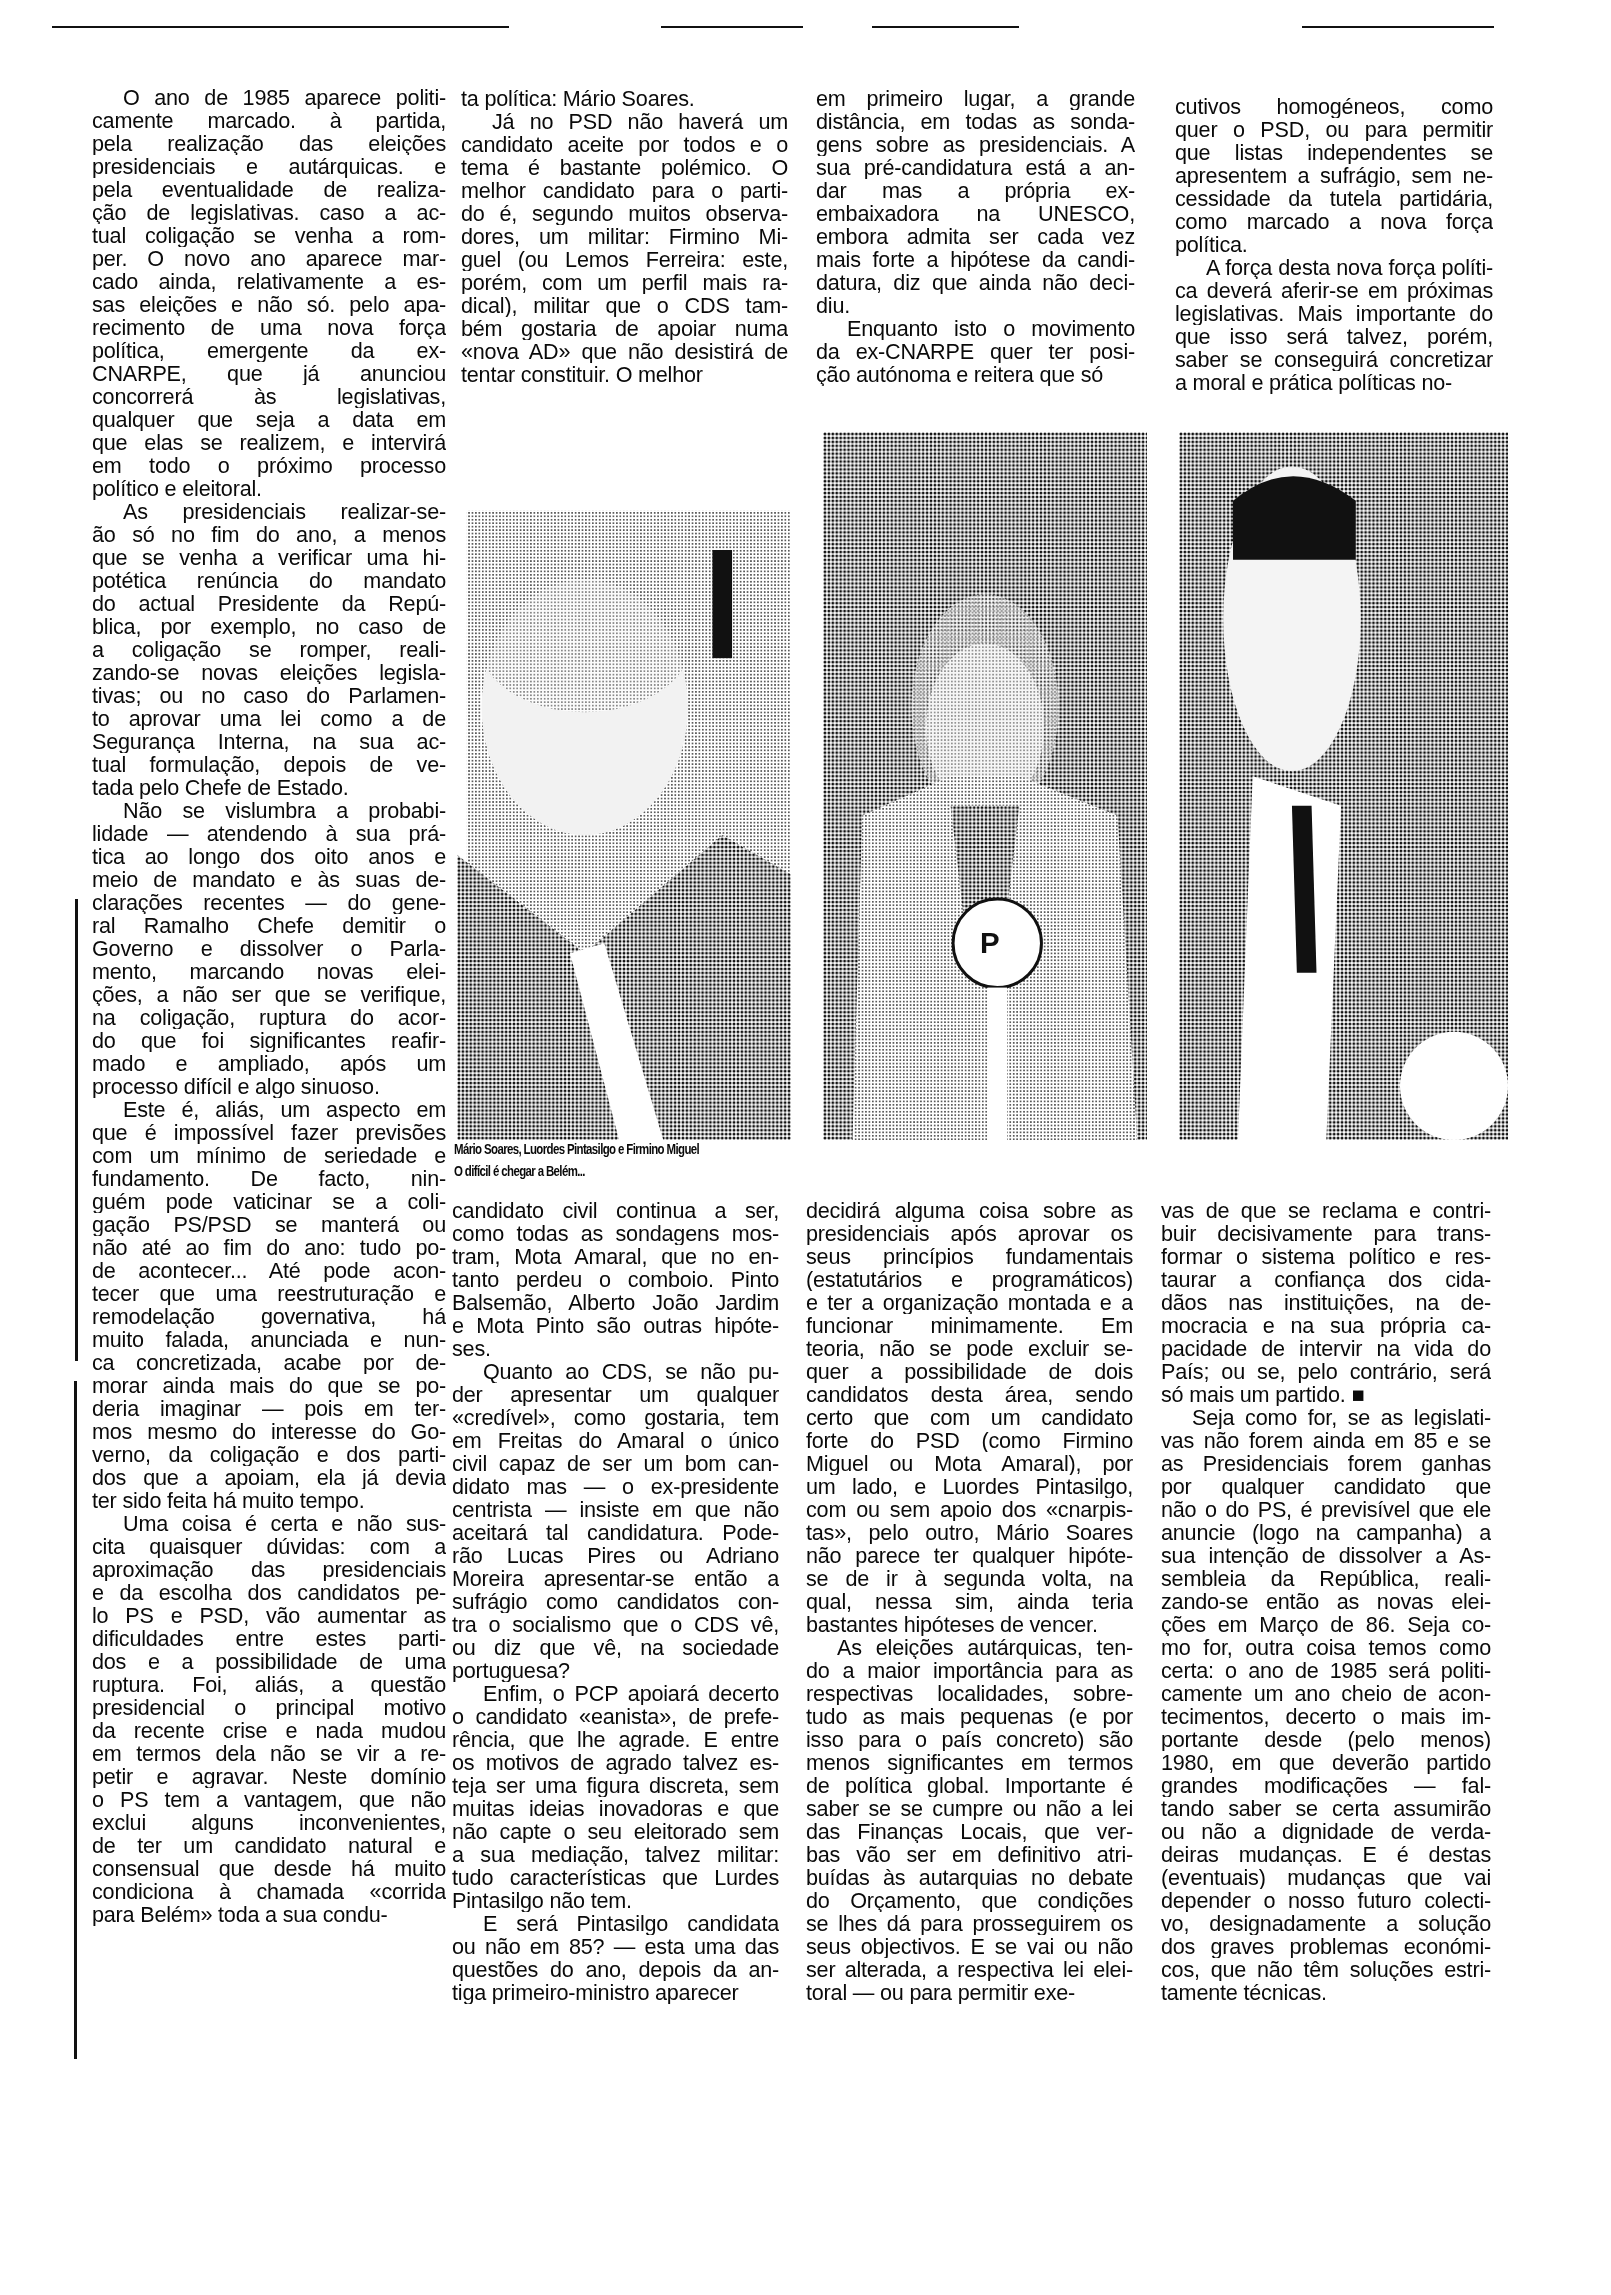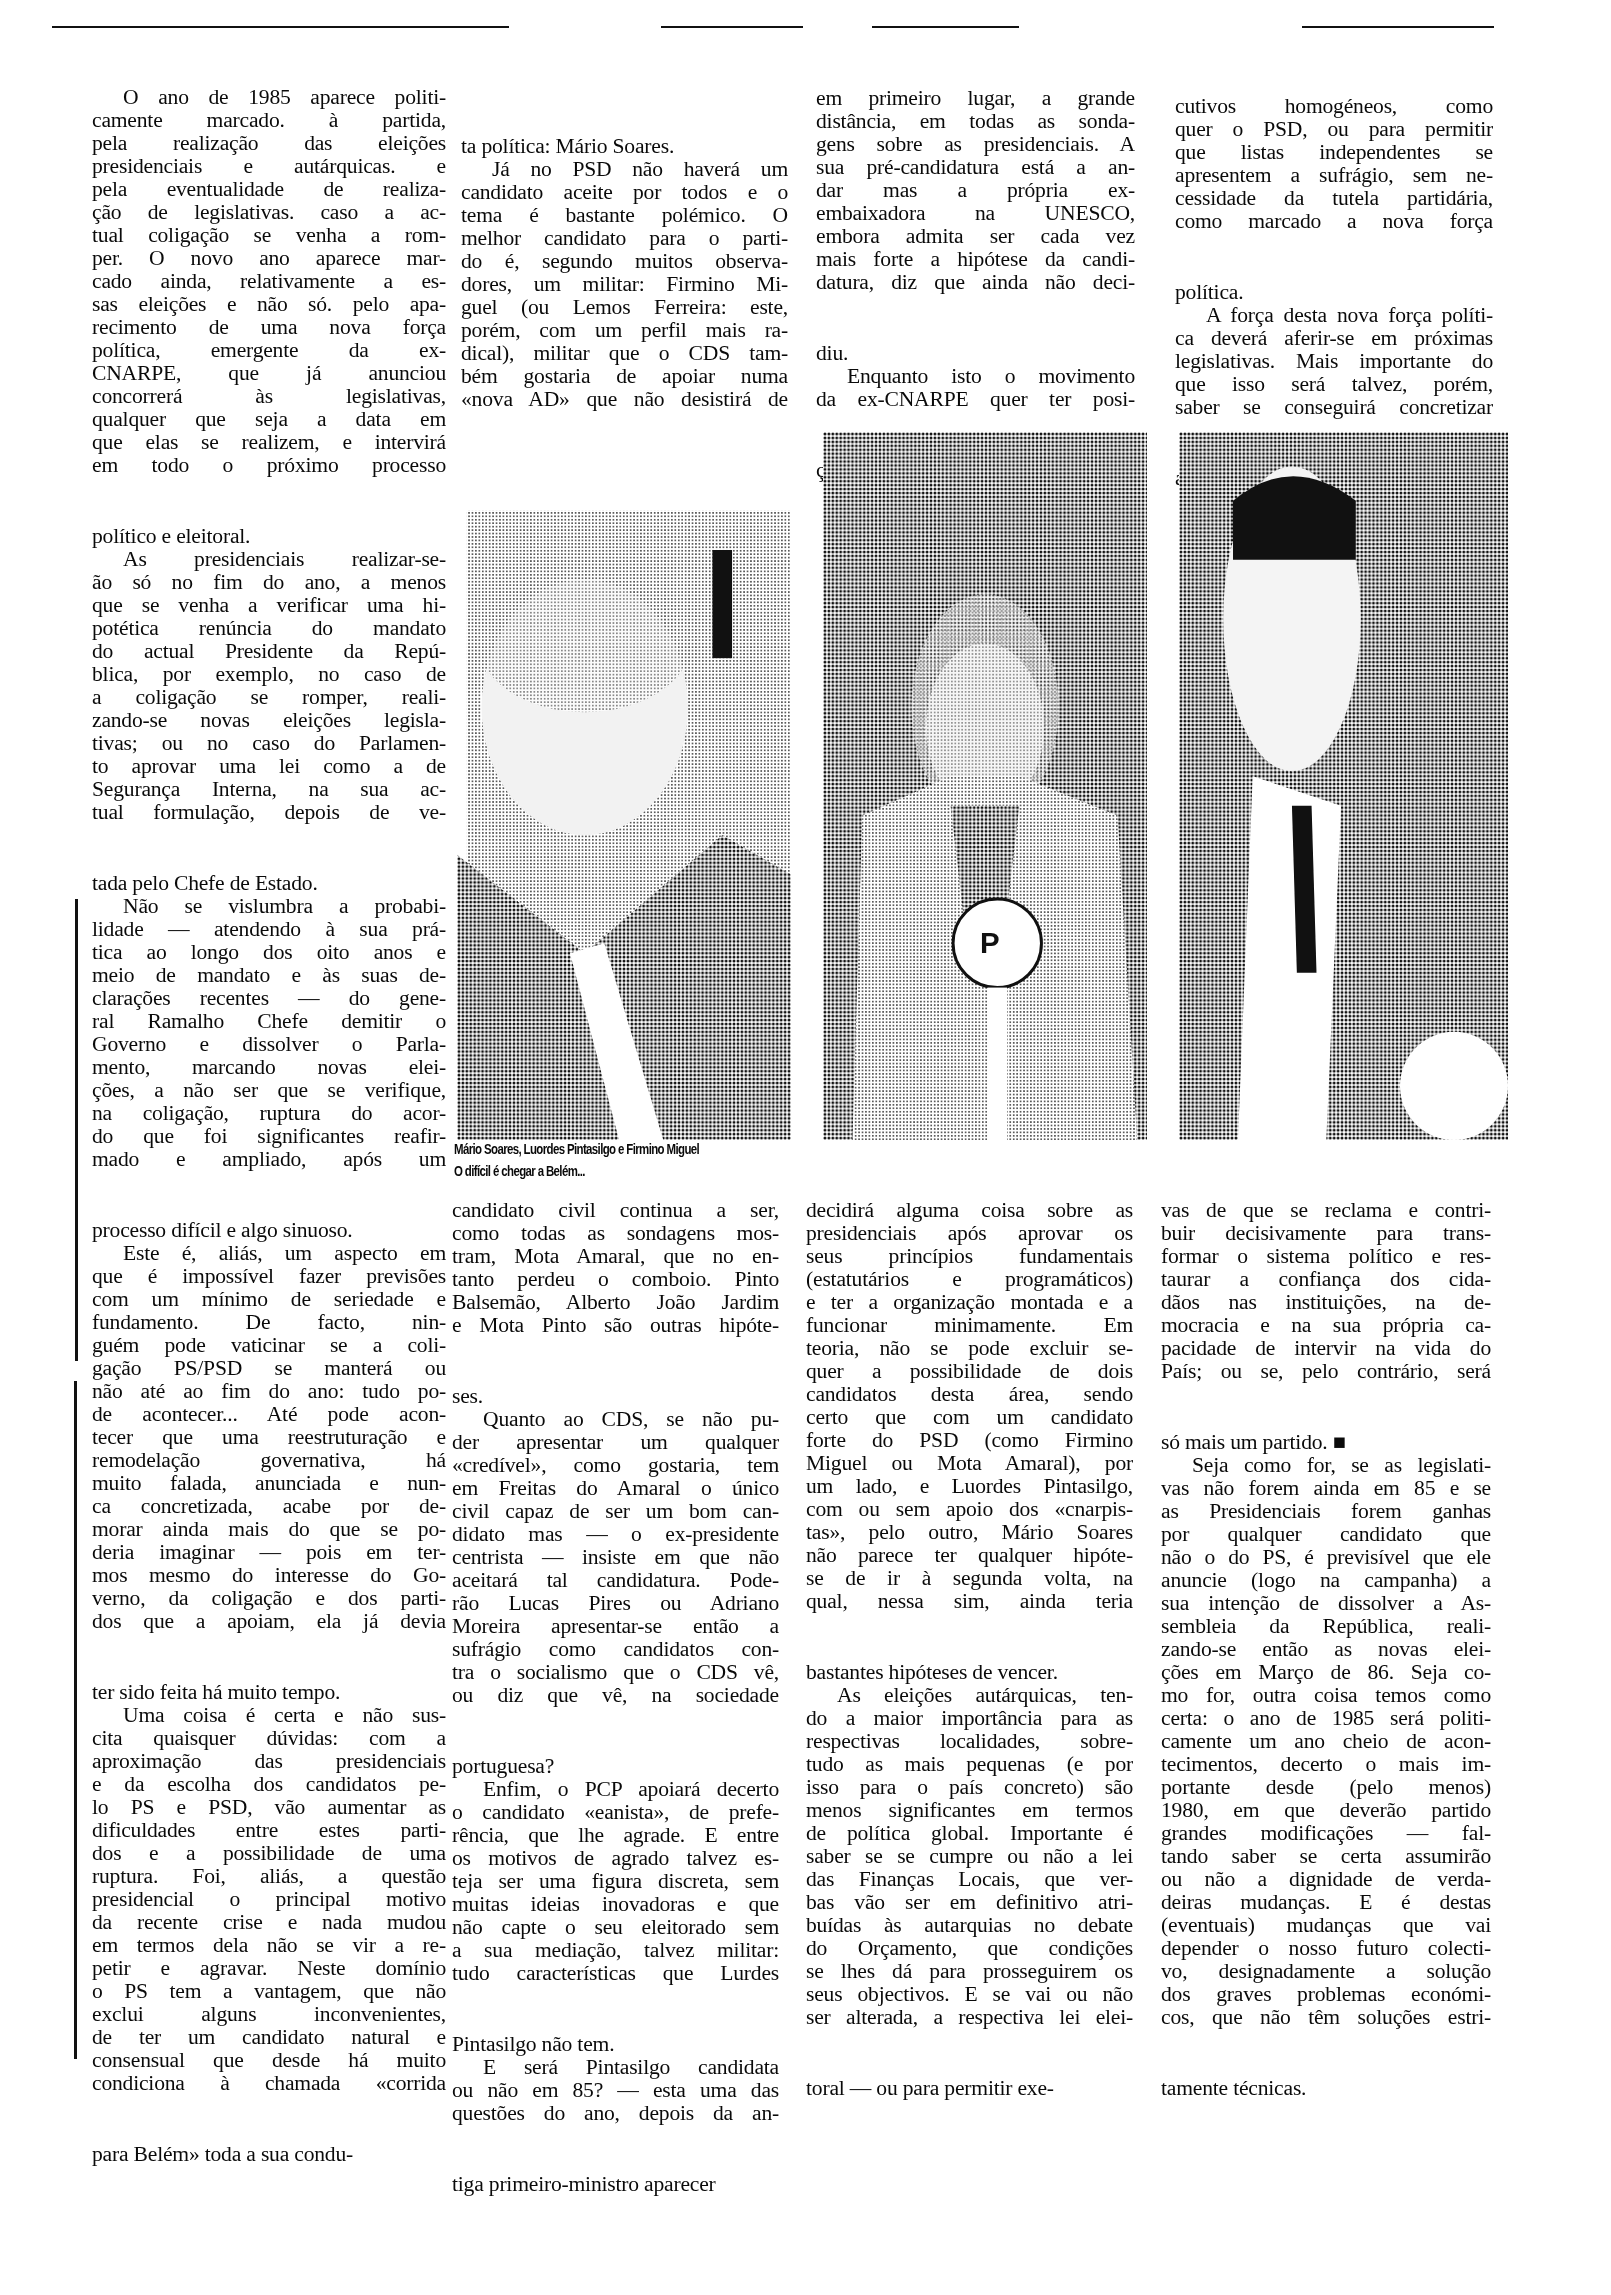--- a/index.html
+++ b/index.html
@@ -1,30 +1,30 @@
 <!DOCTYPE html>
 <html style="font-size:7.9px"><head>
 <meta charset="utf-8">
 <style>
   html, body { margin: 0; padding: 0; background: #ffffff; }
   body { width: 1612px; height: 2295px; position: relative; overflow: hidden; color: #0a0a0a; }
   .page { position: absolute; inset: 0; background: #fff; }
   .topline { position: absolute; top: 25.5px; height: 2.5px; background: #111; }
   .col {
     position: absolute;
-    font-family: Liberation Serif, serif;
+    font-family: Liberation Sans, sans-serif;
     font-size: 21.6px;
     line-height: 23px;
     text-align: justify;
     hyphens: manual;
     letter-spacing: -0.2px;
   }
   .col p { margin: 0; text-indent: 0; }
   .line { display: block; text-align: justify; text-align-last: justify; white-space: nowrap; overflow: hidden; }
-  .line.last { text-align-last: left; margin-top: 48px; }
+  .line.last { text-align-last: left; }
   .photos { position: absolute; left: 457px; top: 432px; width: 1051px; height: 708px; }
   .photo { position: absolute; top: 0; height: 708px; overflow: hidden; }
   .photo svg { width: 100%; height: 100%; display: block; }
   .caption {
     position: absolute; left: 454px; top: 1139px;
     font-family: "Liberation Sans", sans-serif; font-weight: bold;
     font-size: 14.7px; line-height: 21.6px; letter-spacing: -0.8px;
     transform: scaleX(0.78); transform-origin: left top;
   }
   .caption div { white-space: nowrap; }

